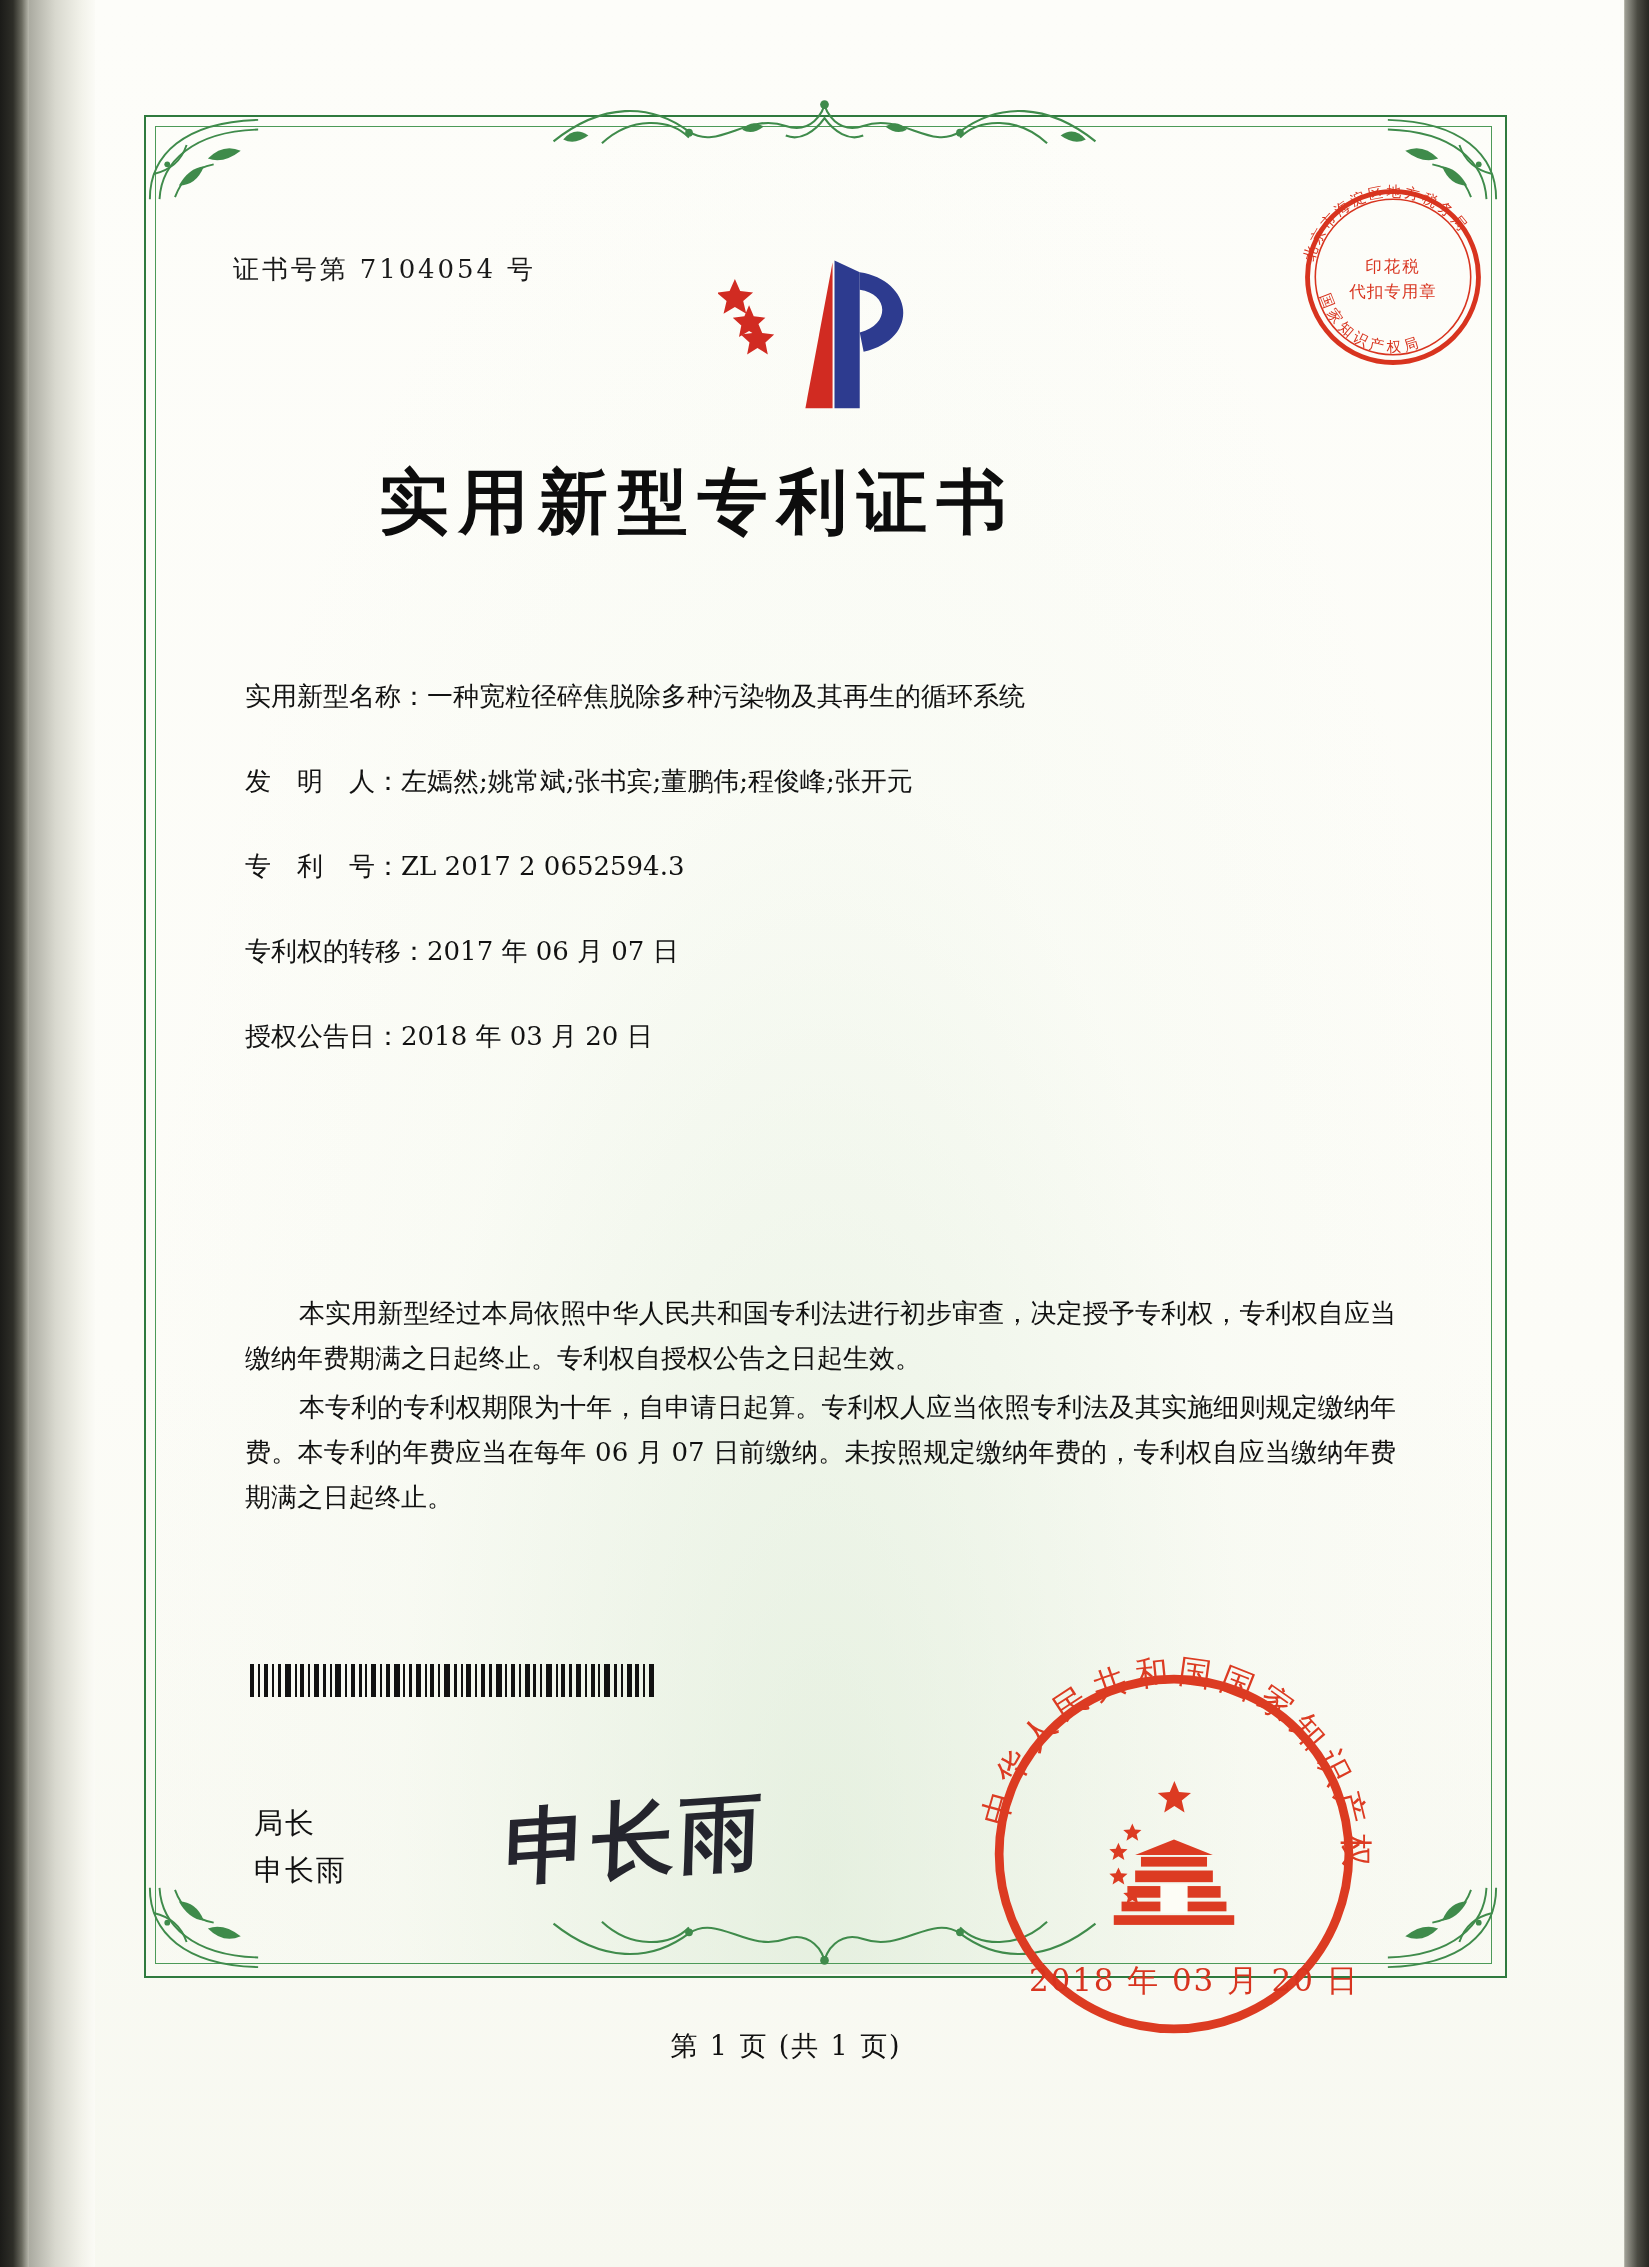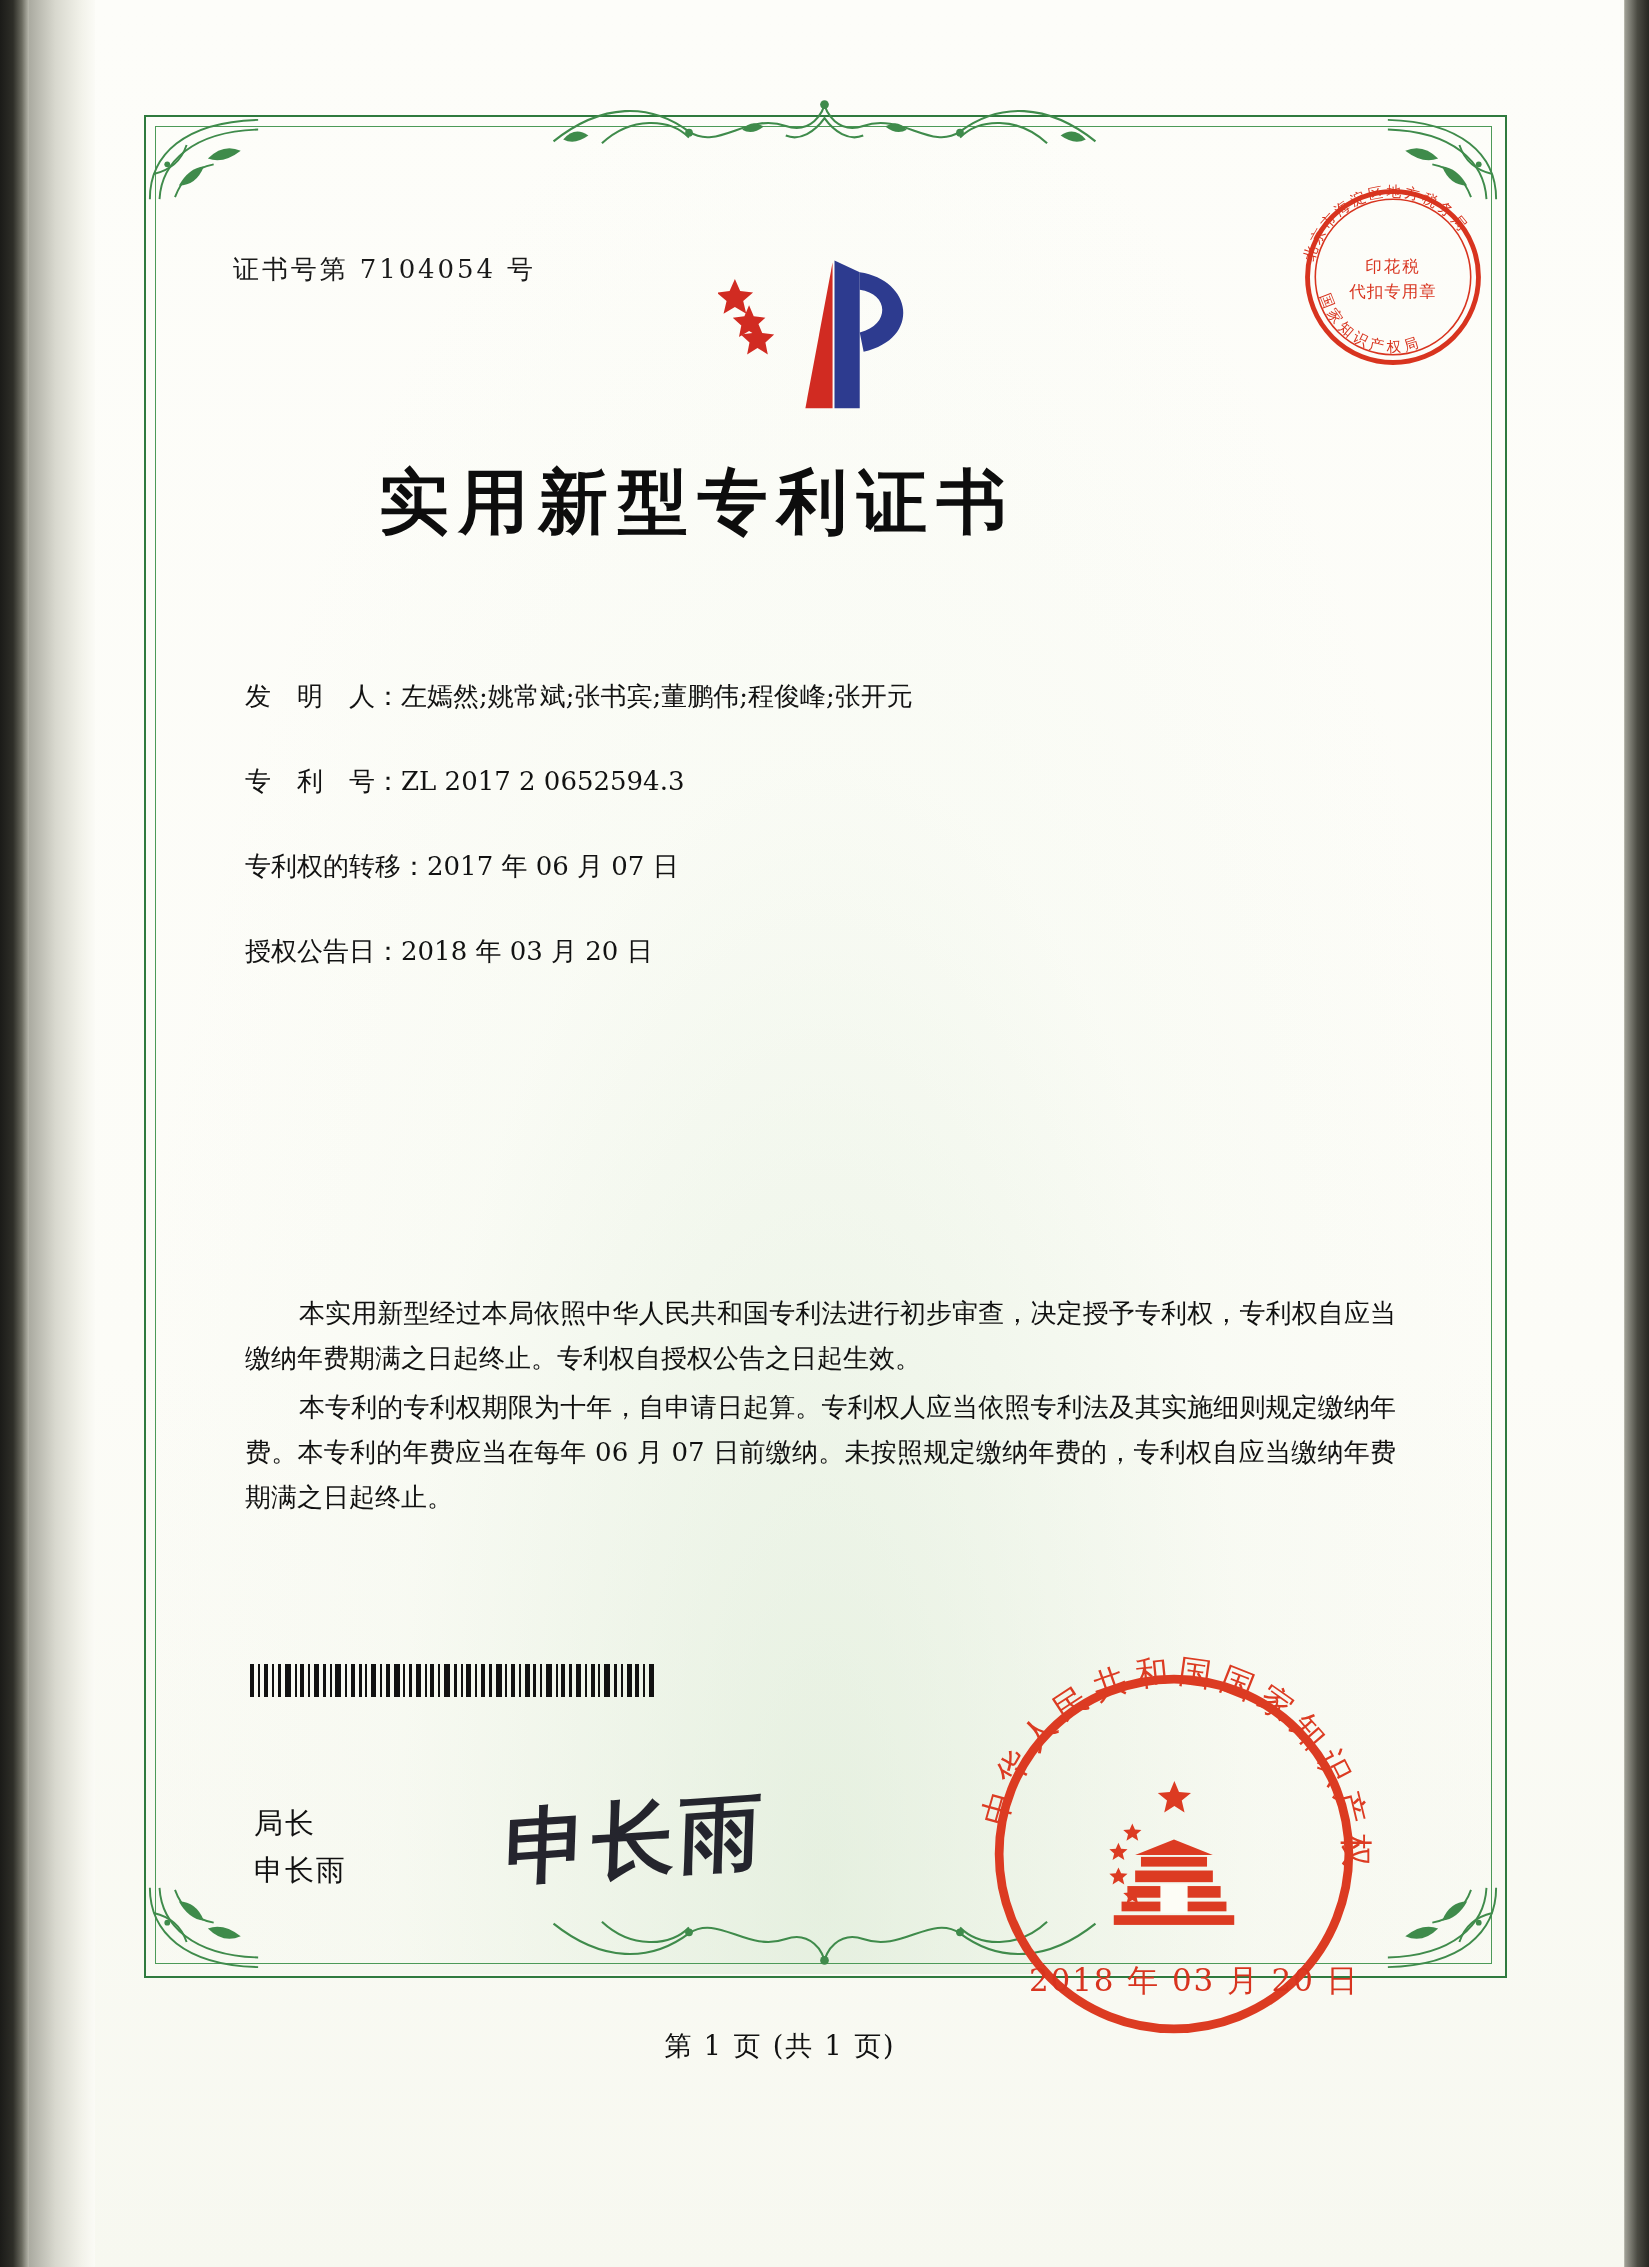--- a/index.html
+++ b/index.html
@@ -200,20 +200,21 @@
   .page-footer {
     position: absolute;
     top: 2028px;
     left: 0;
     width: 1560px;
     text-align: center;
     font-family: "DejaVu Serif", "Liberation Serif", serif;
     font-size: 27px;
     color: #111;
     letter-spacing: 1.9px;
+    padding-left: 6px;
   }
   .paper-tint {
     position: absolute;
     left: 144px; top: 115px;
     width: 1359px; height: 1859px;
     background: radial-gradient(ellipse at 50% 95%, rgba(200,225,195,0.40) 0%, rgba(235,245,230,0.18) 45%, rgba(255,255,255,0) 75%);
     pointer-events: none;
   }
 </style>
 </head>
@@ -339,20 +340,23 @@
       </g>
       <path d="M118 20 L118 170 L90 170 L118 20 Z" fill="#d12b22"></path>
       <path d="M120 18 L146 30 L146 170 L120 170 Z" fill="#2d3b8f"></path>
       <path d="M146 30 C 200 38, 210 98, 150 112 L146 92 C 178 84, 176 52, 146 48 Z" fill="#2d3b8f"></path>
     </svg>
   </div>
 
   <div class="main-title">实用新型专利证书</div>
 
   <div class="field-list">
+    <div class="field">
+      <span class="lbl">实用新型名称：</span><span class="val">一种宽粒径碎焦脱除多种污染物及其再生的循环系统</span>
+    </div>
     <div class="field">
       <span class="lbl">发　明　人：</span><span class="val">左嫣然;姚常斌;张书宾;董鹏伟;程俊峰;张开元</span>
     </div>
     <div class="field">
       <span class="lbl">专　利　号：</span><span class="val">ZL 2017 2 0652594.3</span>
     </div>
     <div class="field">
       <span class="lbl">专利权的转移：</span><span class="val">2017 年 06 月 07 日</span>
     </div>
     <div class="field">

